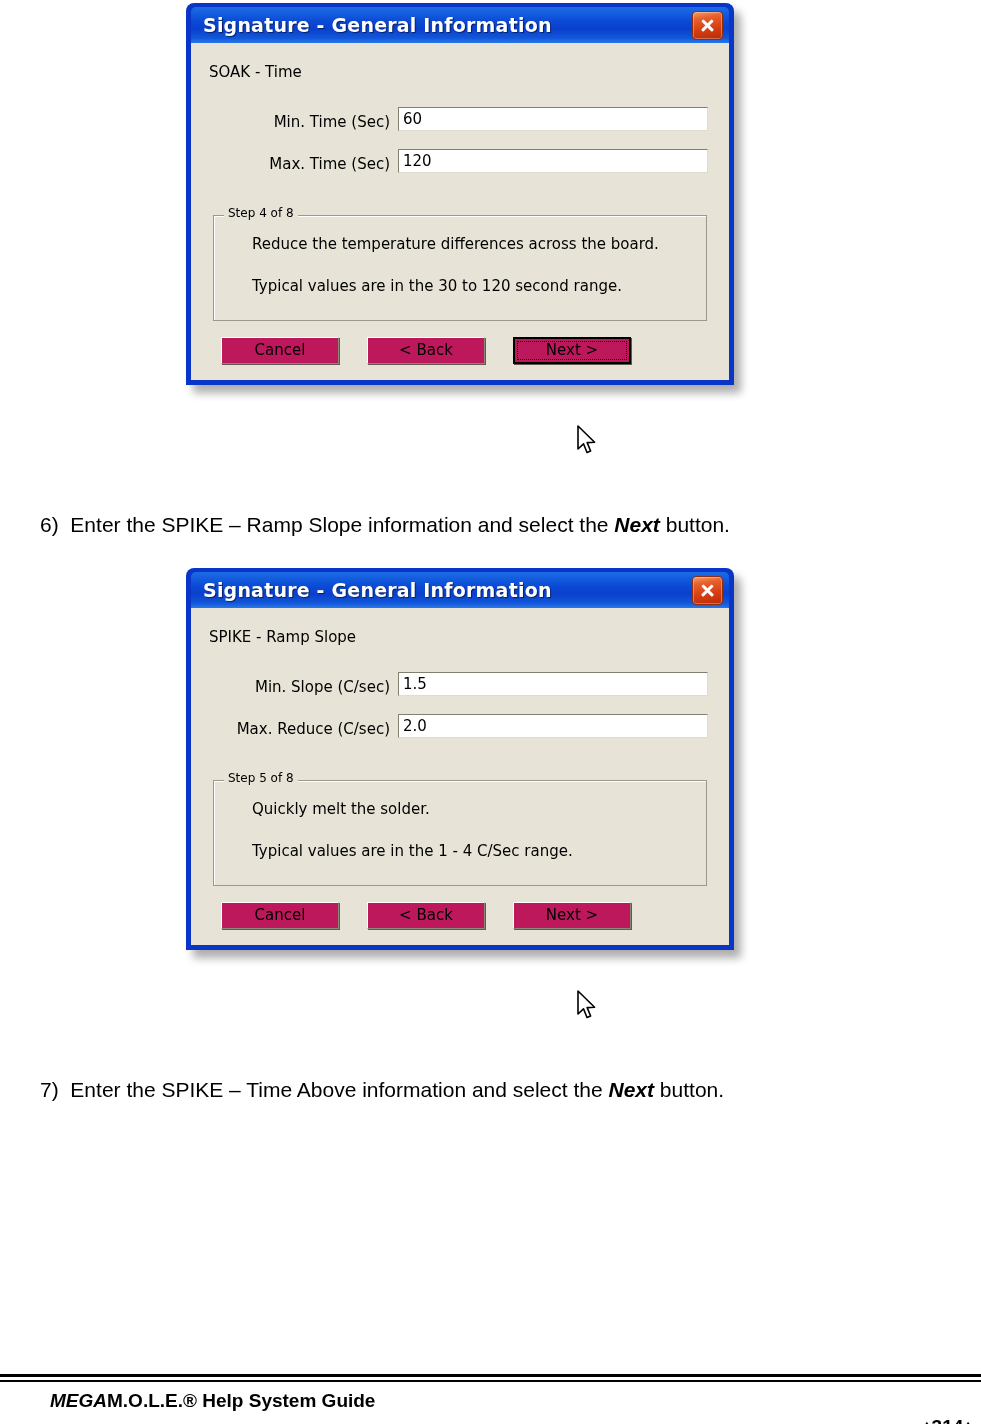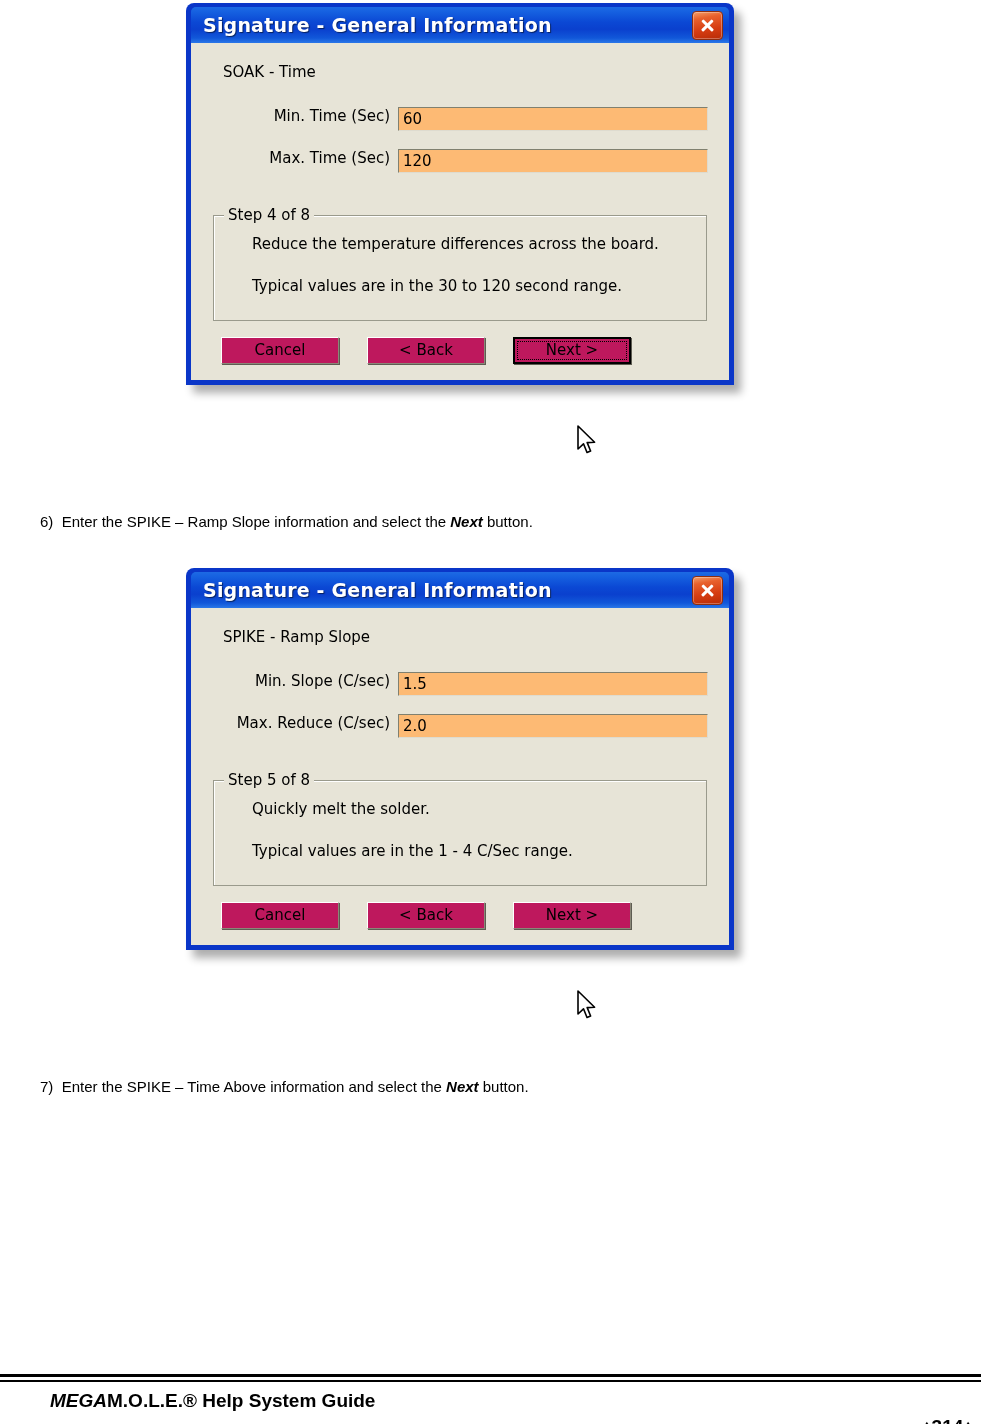--- a/index.html
+++ b/index.html
@@ -94,43 +94,43 @@
   .dlg-body {
     background: #e7e4d7;
     padding: 14px 16px 10px 16px;
     position: relative;
   }
 
   .section-title {
     font-family: "DejaVu Sans", sans-serif;
     font-size: 15px;
     color: #000;
-    margin: 6px 0 0 16px;
+    margin: 6px 0 0 2px;
   }
 
   .field-row {
     display: flex;
-    align-items: flex-start;
+    align-items: flex-end;
     justify-content: flex-end;
     margin-top: 18px;
     padding-right: 5px;
   }
   .field-row.first { margin-top: 26px; }
   .field-label {
     font-family: "DejaVu Sans", sans-serif;
     font-size: 15px;
     color: #000;
     text-align: right;
     margin-right: 8px;
     white-space: nowrap;
   }
   .field-input {
     width: 310px;
     height: 24px;
-    background: #fdba74;
+    background: #ffffff;
     border: 1px solid #7f7f72;
     border-top-color: #80806f;
     border-left-color: #80806f;
     border-right-color: #dedbcf;
     border-bottom-color: #dedbcf;
     font-family: "DejaVu Sans", sans-serif;
     font-size: 15px;
     color: #000;
     padding: 0 0 0 4px;
     display: flex;
@@ -151,21 +151,21 @@
     border: 1px solid #9a9a8c;
     box-shadow: 1px 1px 0 #ffffff inset;
   }
   .gb-legend {
     position: absolute;
     top: -10px;
     left: 10px;
     background: #e7e4d7;
     padding: 0 4px;
     font-family: "DejaVu Sans", sans-serif;
-    font-size: 15px;
+    font-size: 12px;
     color: #000;
   }
   .gb-content {
     padding: 18px 14px 22px 26px;
     margin-left: 12px;
   }
   .gb-line {
     font-family: "DejaVu Sans", sans-serif;
     font-size: 15px;
     color: #000;
@@ -211,21 +211,21 @@
     position: absolute;
     width: 22px;
     height: 32px;
     pointer-events: none;
   }
 
   
   .step-text {
     position: absolute;
     font-family: "Liberation Sans", sans-serif;
-    font-size: 15px;
+    font-size: 21px;
     color: #000;
     white-space: nowrap;
   }
   .step-text b { font-weight: bold; font-style: italic; }
 
   
   .footer {
     position: absolute;
     left: 0;
     right: 0;

